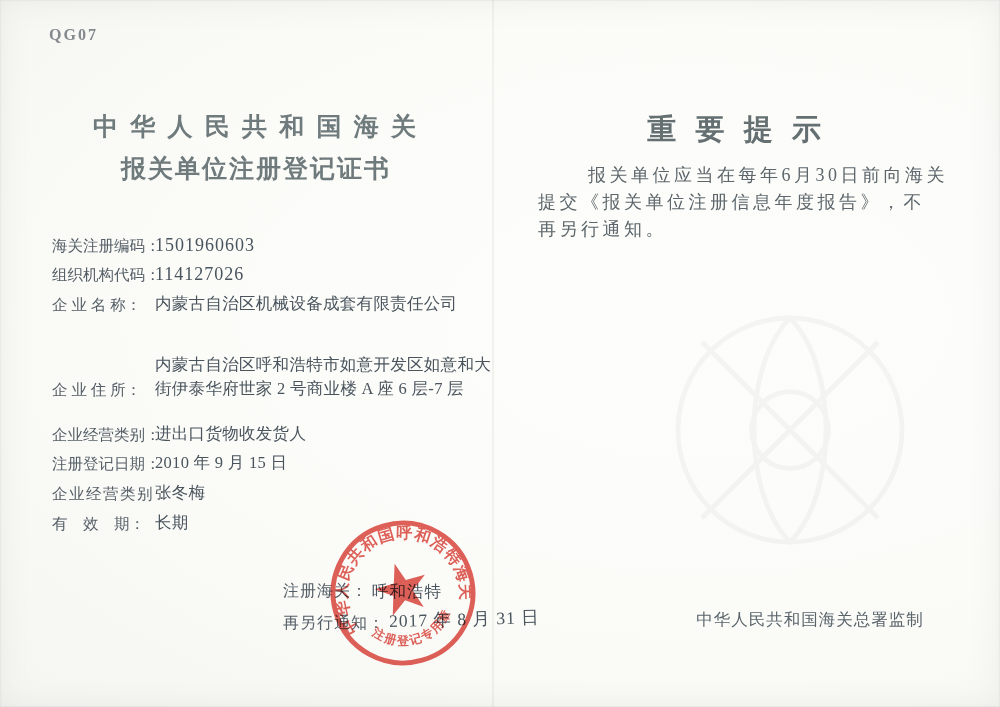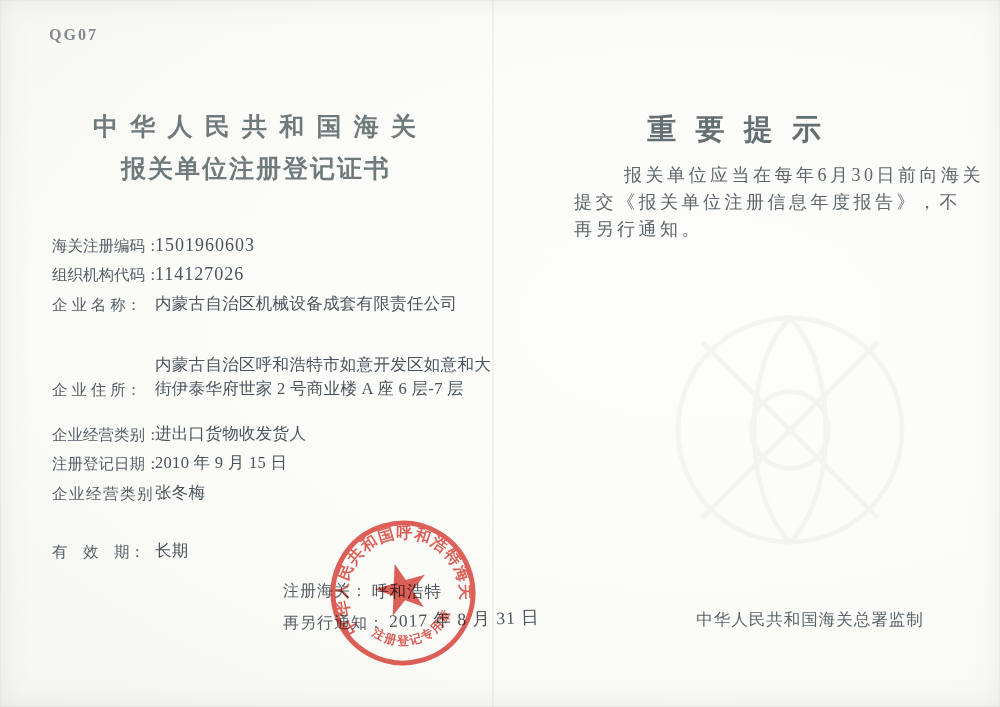--- a/index.html
+++ b/index.html
@@ -22,21 +22,21 @@
     position:absolute;left:49px;top:26px;
     font-size:16px;font-weight:bold;letter-spacing:2px;color:#84898d;
   }
   .cert-title{position:absolute;left:56px;top:110px;width:400px;text-align:center;color:#6f7a7c;}
   .cert-title .line1{font-size:25px;font-weight:bold;letter-spacing:3px;white-space:nowrap;}
   .cert-title .line2{font-size:25px;font-weight:bold;letter-spacing:2px;margin-top:9px;white-space:nowrap;}
 
   .notice{position:absolute;left:538px;top:110px;width:398px;color:#5c666b;}
   .notice .heading{font-size:29px;font-weight:bold;text-align:center;letter-spacing:6px;color:#646f72;}
   .notice .body-line{font-size:18px;letter-spacing:3.5px;line-height:27px;white-space:nowrap;}
-  .notice .body{margin-top:12px;margin-left:36px;}
+  .notice .body{margin-top:12px;}
   .notice .body-line.indent{text-indent:50px;}
   .frow{position:absolute;display:flex;align-items:flex-end;}
   .flabel{
     width:103px;flex:0 0 103px;font-size:15.5px;letter-spacing:0px;
     color:#545e66;white-space:nowrap;
   }
   .fvalue{
     font-size:16.5px;color:#49545d;width:348px;line-height:24px;
     letter-spacing:0.3px;
   }
@@ -122,21 +122,21 @@
     <div class="fvalue">进出口货物收发货人</div>
   </div>
   <div class="frow" style="left:52px;top:451px;">
     <div class="flabel">注册登记日期：</div>
     <div class="fvalue">2010 年 9 月 15 日</div>
   </div>
   <div class="frow" style="left:52px;top:481px;">
     <div class="flabel" style="letter-spacing:1.5px;">企业经营类别：</div>
     <div class="fvalue">张冬梅</div>
   </div>
-  <div class="frow" style="left:52px;top:511px;margin-top:28px;">
+  <div class="frow" style="left:52px;top:511px;">
     <div class="flabel">有　效　期：</div>
     <div class="fvalue">长期</div>
   </div>
 
   <div class="ffrow" style="left:283px;top:581px;justify-content:space-between;">
     <div class="fflabel">注册海关：</div>
     <div class="ffvalue">呼和浩特</div>
   </div>
   <div class="ffrow" style="left:283px;top:613px;">
     <div class="fflabel">再另行通知：</div>

